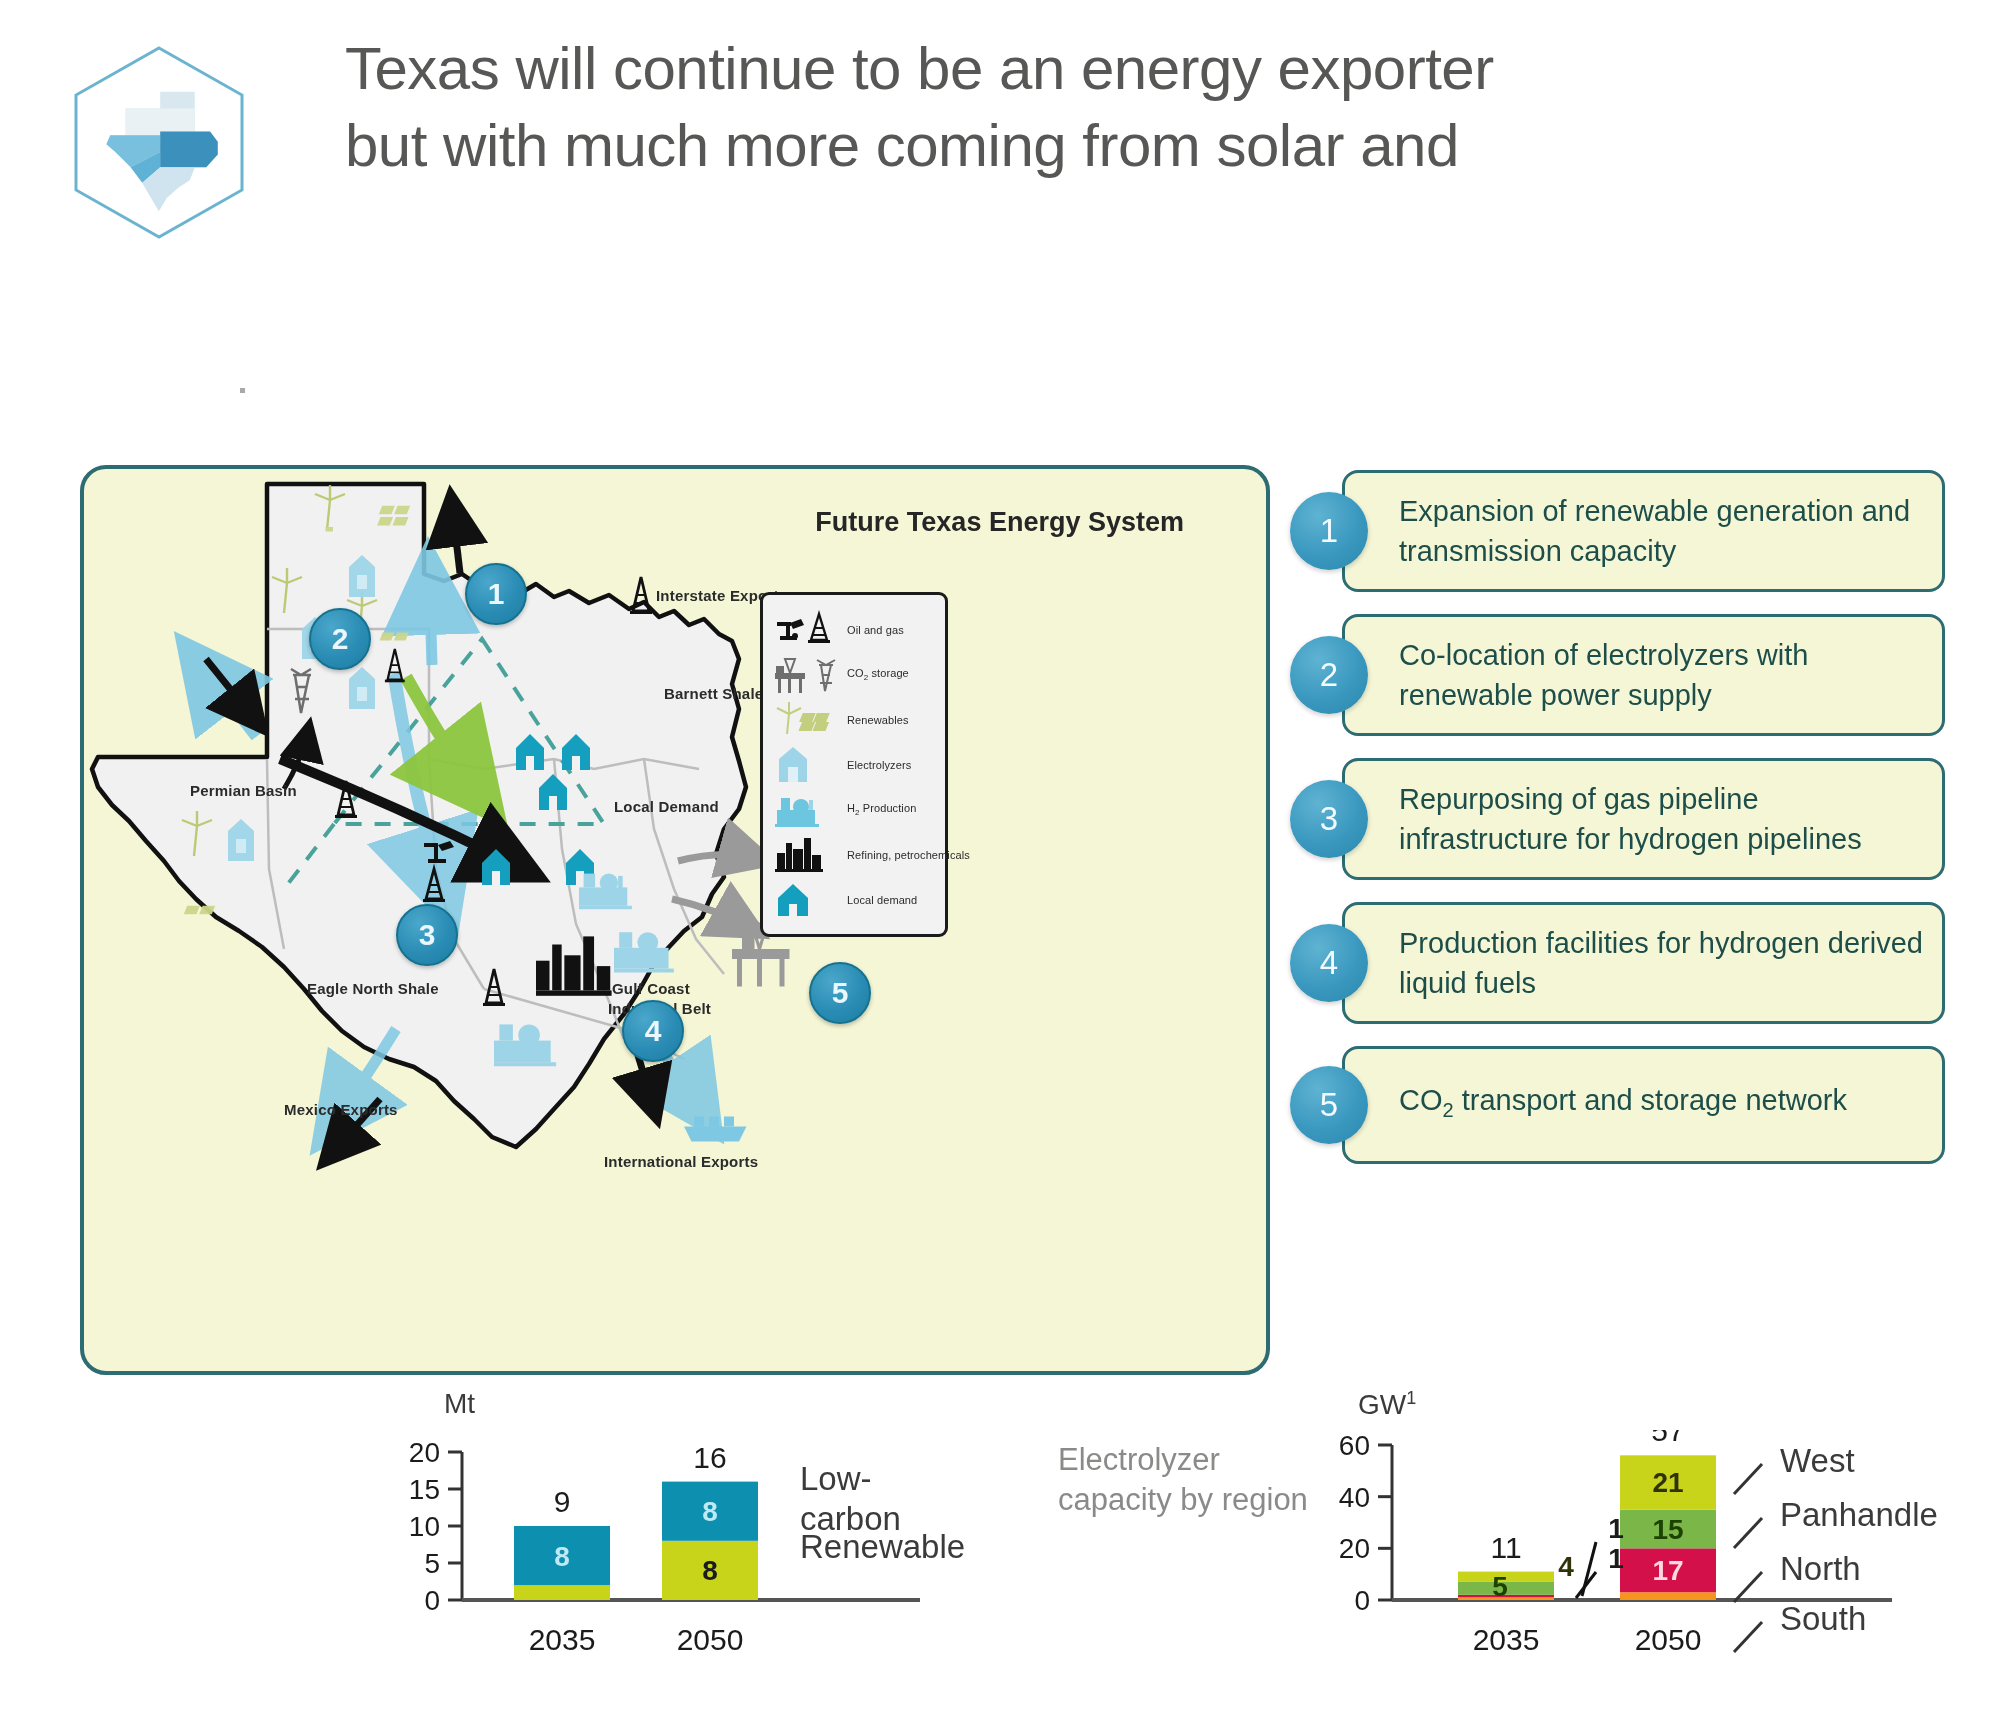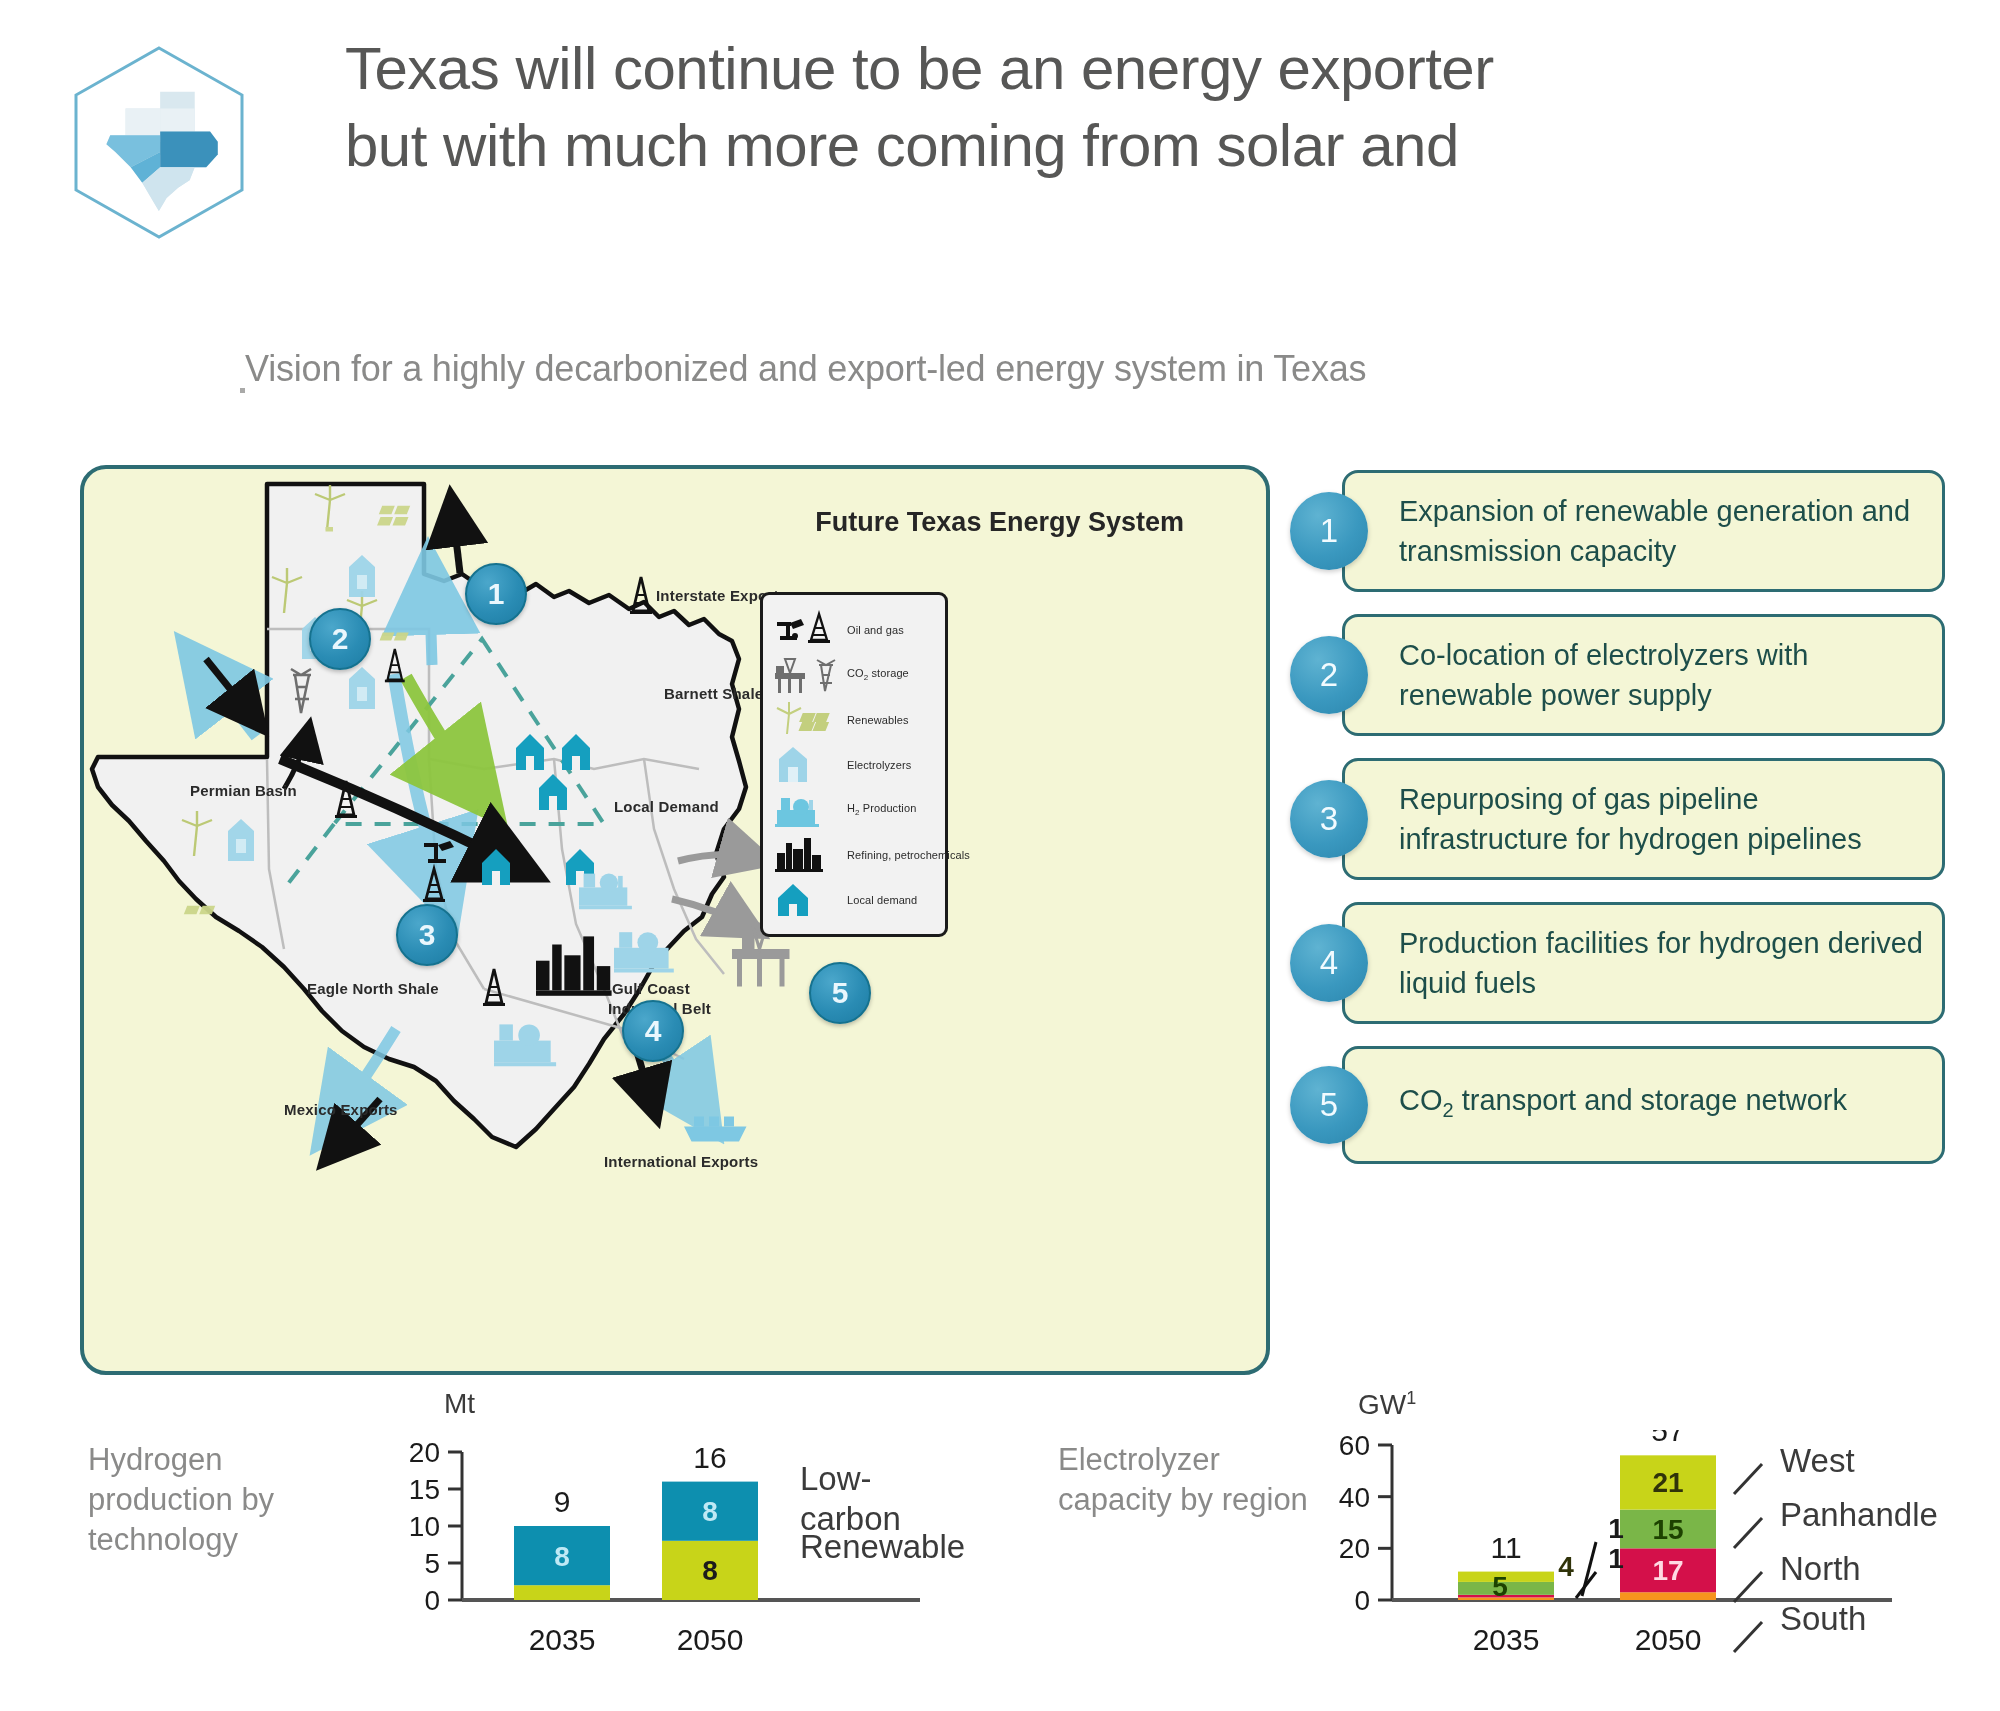--- a/index.html
+++ b/index.html
@@ -107,21 +107,20 @@
         <path d="M47,62 L74,62 L70,72 L61,78 L52,86 L46,96 L40,86 L33,74 L47,62 Z" fill="#cfe4ee"></path>
       </g>
     </svg>
   </div>
 
   <div class="title-block">
     <div class="title-line">Texas will continue to be an energy exporter</div>
     <div class="title-line">but with much more coming from solar and</div>
   </div>
   <div class="subtitle-dot"></div>
-  <div class="subtitle">Vision for a highly decarbonized and export-led energy system in Texas</div>
 
   <div class="map-panel">
 
     <svg class="map-svg" viewBox="0 0 1190 910">
       <defs>
         <marker id="ah-black" markerWidth="9" markerHeight="9" refX="6" refY="4.5" orient="auto">
           <path d="M0,0 L9,4.5 L0,9 Z" fill="#111"></path>
         </marker>
         <marker id="ah-blue" markerWidth="9" markerHeight="9" refX="6" refY="4.5" orient="auto">
           <path d="M0,0 L9,4.5 L0,9 Z" fill="#7ec8e3"></path>
@@ -504,21 +503,20 @@
     </div>
 
     <div class="callout">
       <div class="callout-box">
         <div class="callout-text"><span>CO</span><sub>2</sub><span> transport and storage network</span></div>
       </div>
       <div class="callout-num">5</div>
     </div>
   </div>
 
-  <div class="chart-side-label" style="left:88px; top:1440px; width:280px;">Hydrogen production by technology</div>
 
   <div class="axis-unit" style="left:444px; top:1388px;">Mt</div>
 
   <div class="chart" id="chart1" style="left:390px; top:1430px; width:600px; height:280px;">
     <svg class="chart-svg" id="chart1-svg" width="600" height="230">
         <path d="M72,22 L72,170" stroke="#333" stroke-width="3" fill="none"></path>
         <path d="M58,170 L72,170" stroke="#333" stroke-width="3"></path>
         <text x="50" y="180" text-anchor="end" font-size="28" fill="#1b1b1b" font-family="&quot;Liberation Sans&quot;, sans-serif" font-weight="500">0</text>
         <path d="M58,133 L72,133" stroke="#333" stroke-width="3"></path>
         <text x="50" y="143" text-anchor="end" font-size="28" fill="#1b1b1b" font-family="&quot;Liberation Sans&quot;, sans-serif" font-weight="500">5</text>

